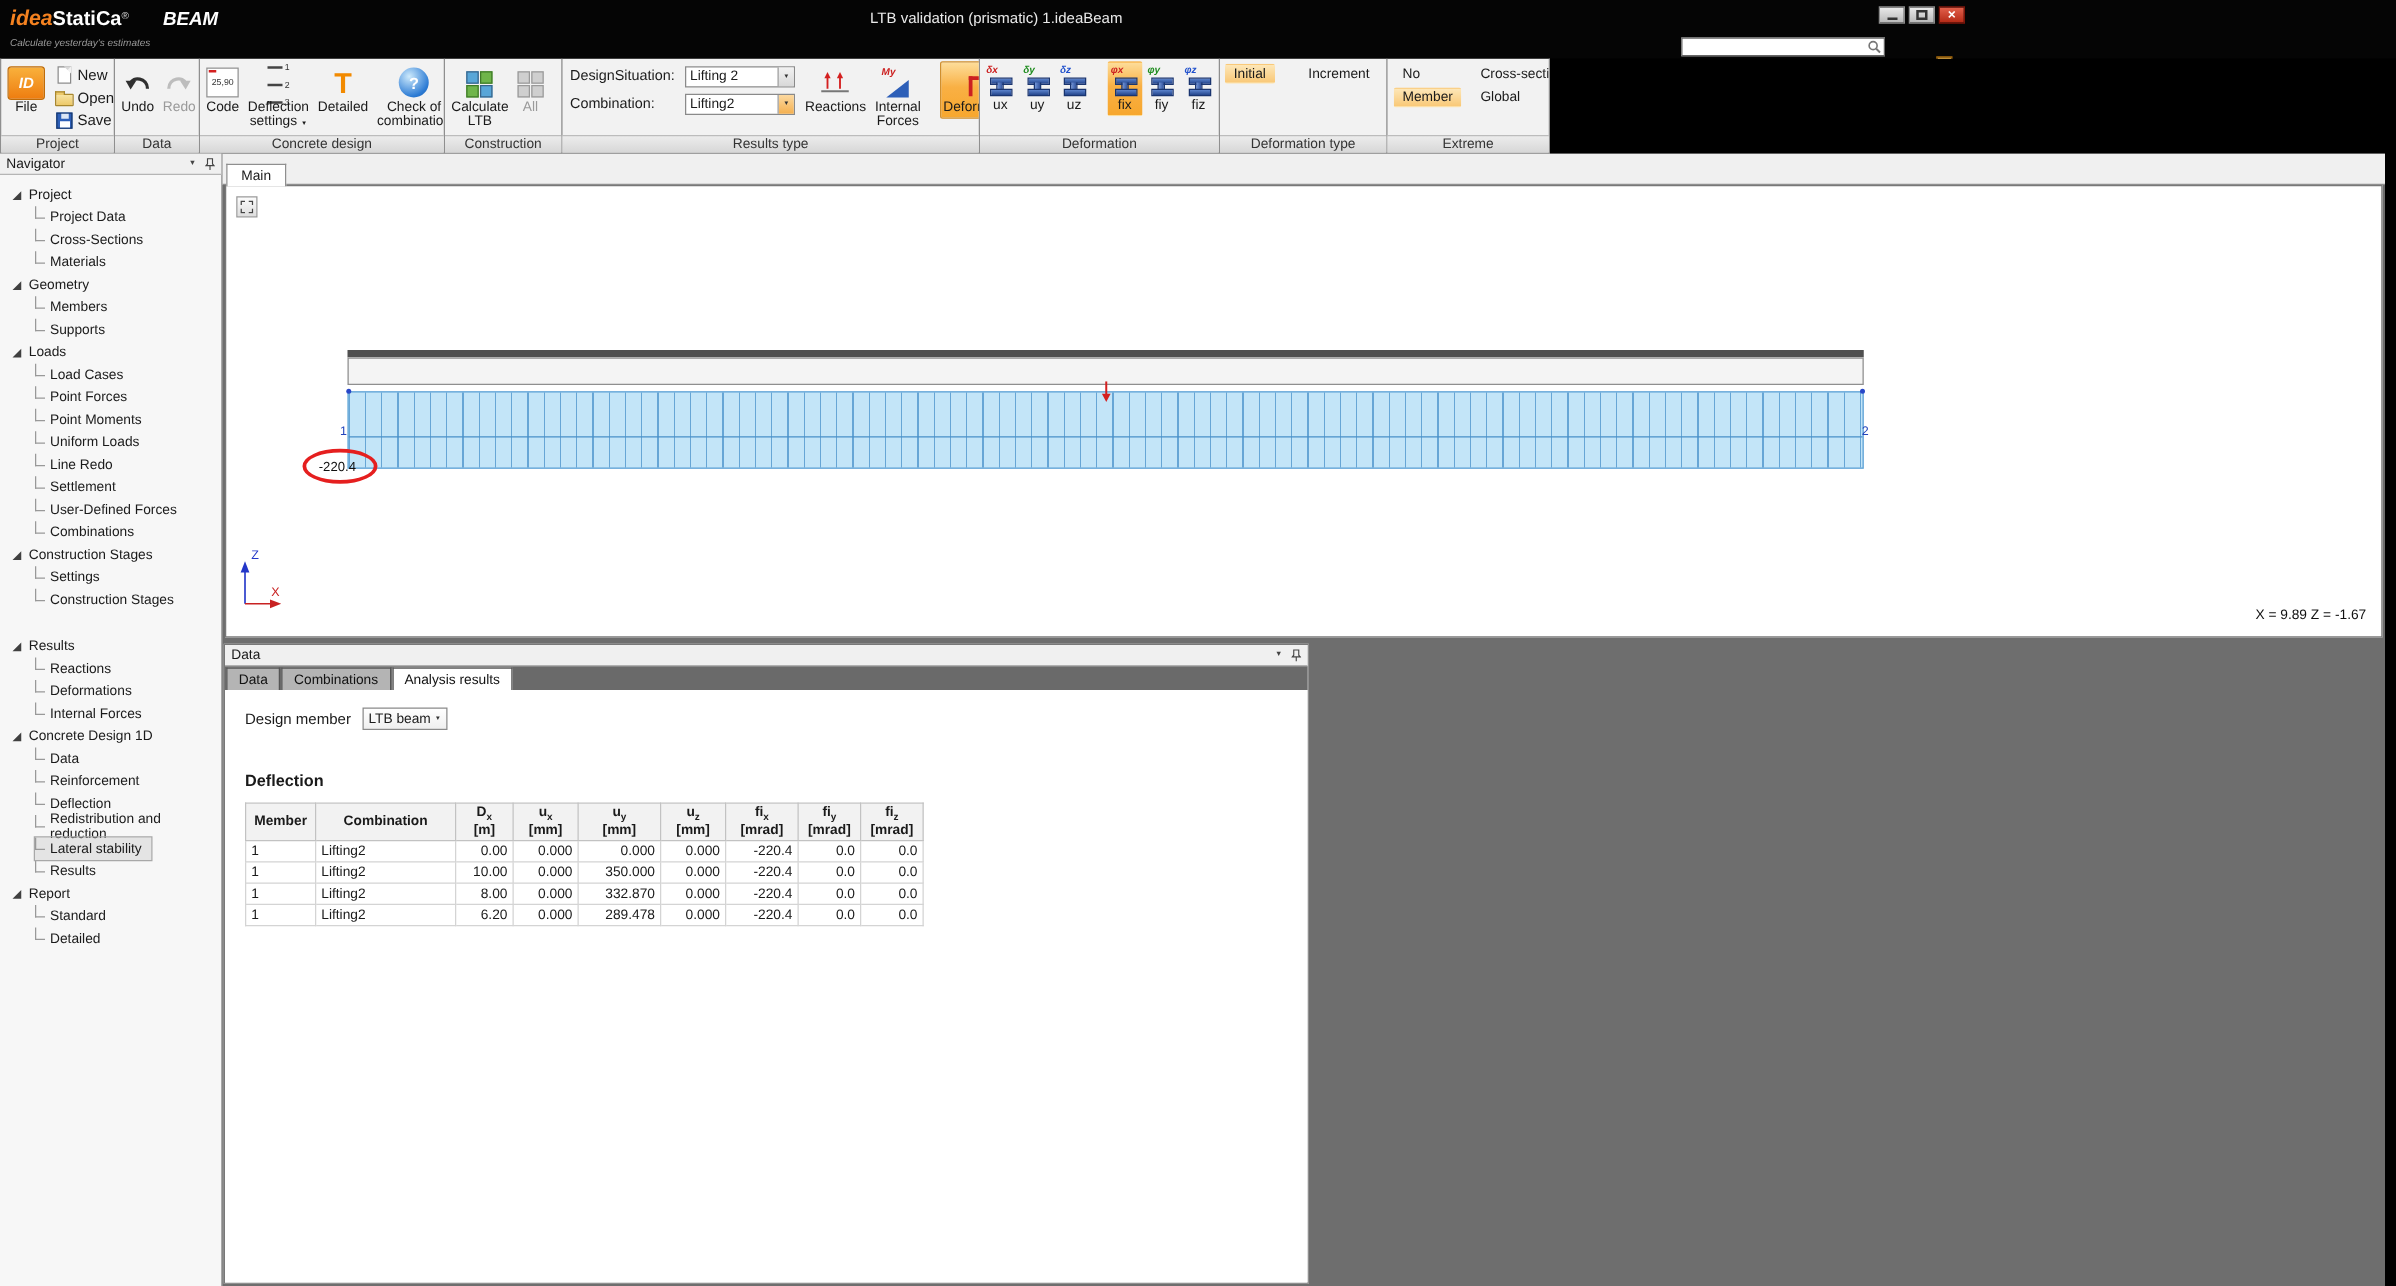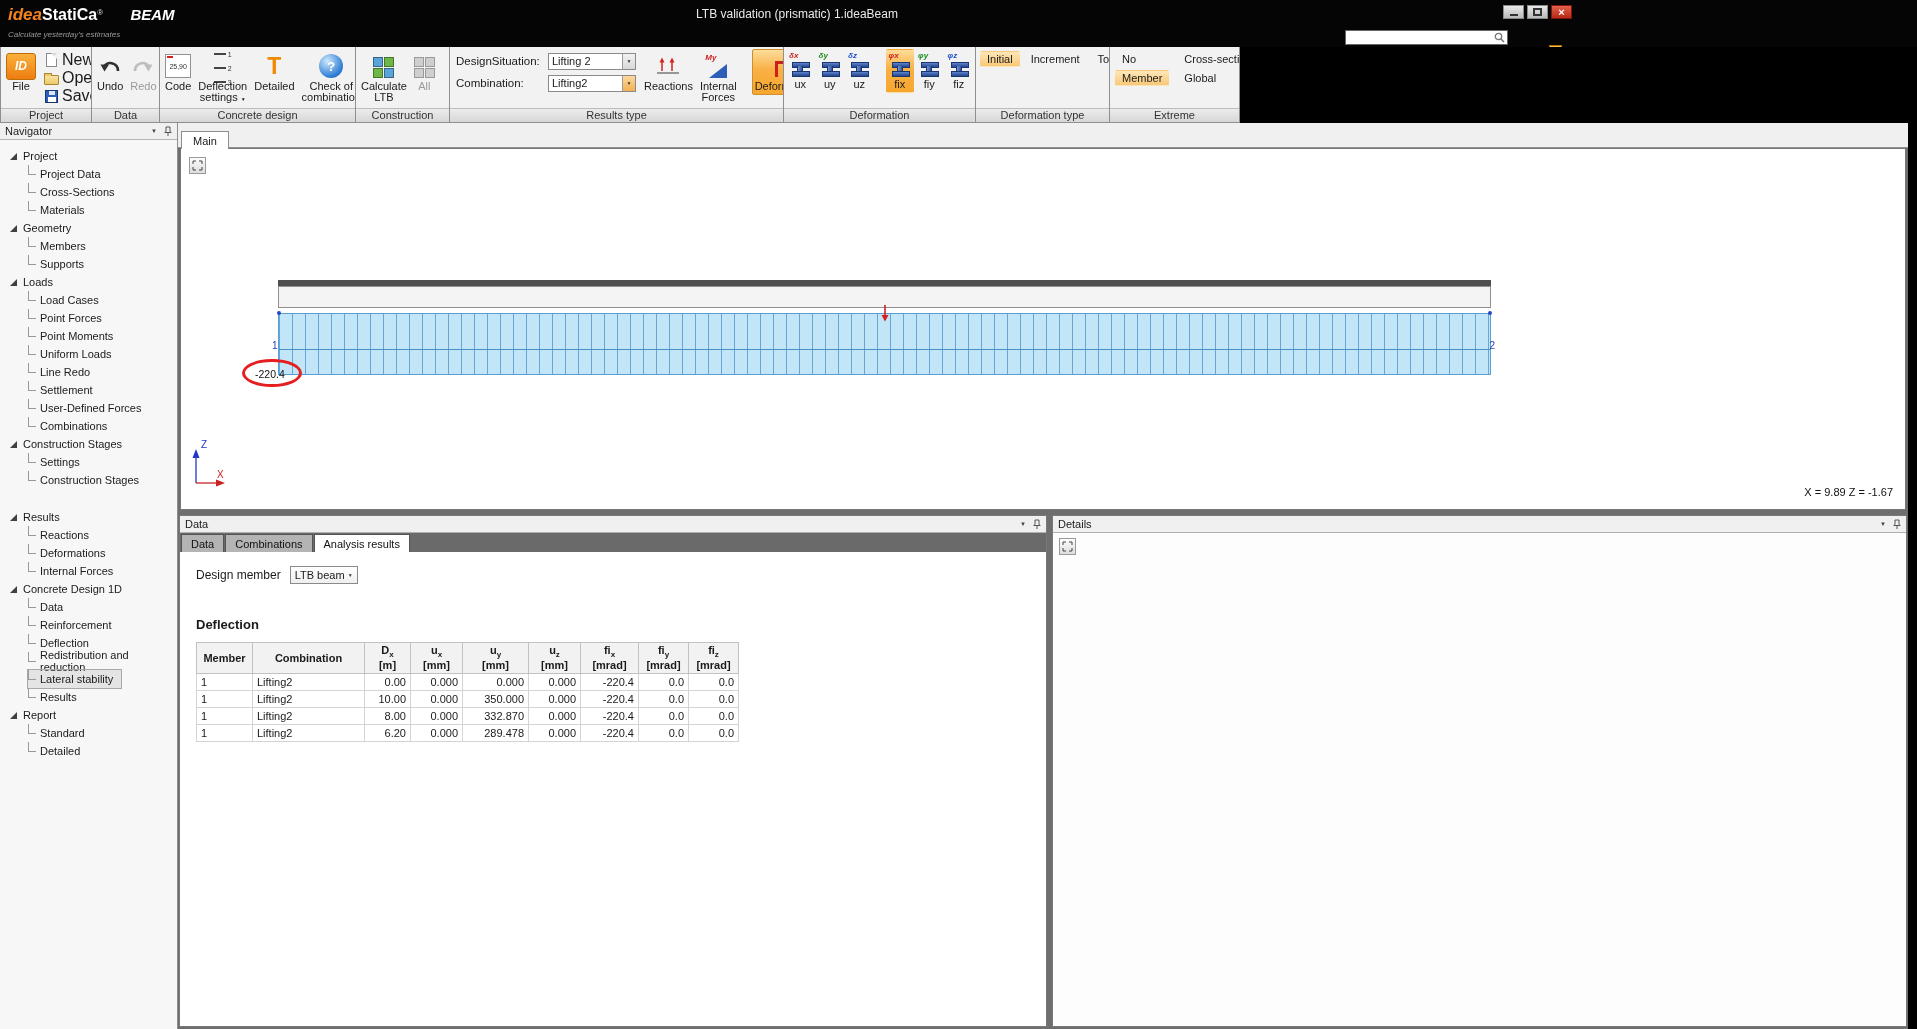--- a/index.html
+++ b/index.html
@@ -34,21 +34,21 @@
   .rgroup-label{height:14px;line-height:13px;text-align:center;font-size:11px;color:#333;background:linear-gradient(#ececec,#d7d7d7);border-top:1px solid #bcbcbc;white-space:nowrap;overflow:hidden;}
   .w-project{width:92px;}.w-data{width:68px;}.w-concrete{width:196px;}.w-calc{width:94px;}
   .w-results{width:334px;}.w-deform{width:192px;}.w-dtype{width:134px;}.w-extreme{width:130px;}
   .btn-big{display:flex;flex-direction:column;align-items:center;gap:1px;padding:2px 2px;font-size:11px;line-height:11px;text-align:center;border:1px solid transparent;border-radius:2px;cursor:pointer;color:#1a1a1a;}
   .btn-big .ic{height:28px;display:flex;align-items:center;justify-content:center;}
   .blabel2{display:flex;flex-direction:column;line-height:11px;}
   .sel-strong{background:linear-gradient(#fddd9a,#f9b044 45%,#f7a72e);border-color:#d08f2e;margin-left:11px;}
   .sel-soft{background:linear-gradient(#fde7b8,#f9c877);border-color:#d4a050;}
   .disabled{color:#9a9a9a;}
   .vstack{display:flex;flex-direction:column;justify-content:flex-start;padding-top:2px;}
-  .btn-small{display:flex;align-items:center;gap:3px;font-size:16px;height:18px;padding:0 3px;cursor:pointer;}
+  .btn-small{display:flex;align-items:center;gap:3px;font-size:12px;height:18px;padding:0 3px;cursor:pointer;}
   .btn-small .sic{width:16px;display:flex;justify-content:center;}
 
   .icon-file{width:30px;height:27px;border-radius:3px;background:linear-gradient(#f9b13c,#ee7d10);border:1px solid #c06c08;display:flex;align-items:center;justify-content:center;color:#fff;font-weight:bold;font-style:italic;font-size:12px;}
   .icon-file::after{content:"ID";}
   .icon-new{width:11px;height:14px;background:#fff;border:1px solid #8a8a8a;position:relative;}
   .icon-new::after{content:"";position:absolute;right:-1px;top:-1px;border:3px solid;border-color:#d6d6d6 #f2f2f2 transparent transparent;}
   .icon-open{width:15px;height:10px;background:linear-gradient(#f7e3a1,#edc96a);border:1px solid #a8872e;border-radius:1px;position:relative;margin-top:3px;}
   .icon-open::before{content:"";position:absolute;left:-1px;top:-3px;width:6px;height:2px;background:#edc96a;border:1px solid #a8872e;border-bottom:none;}
   .icon-save{width:13px;height:13px;background:#2d5fb8;border:1px solid #17386e;position:relative;}
   .icon-save::before{content:"";position:absolute;left:3px;top:0;width:6px;height:4px;background:#dce6f5;}
@@ -78,21 +78,21 @@
   .combo{width:88px;height:17px;border:1px solid #8a8a8a;background:#fff;display:flex;align-items:center;font-size:11px;padding-left:3px;cursor:pointer;}
   .combo-arrow{margin-left:auto;width:13px;height:15px;background:linear-gradient(#f2f2f2,#d8d8d8);border-left:1px solid #9a9a9a;display:flex;align-items:center;justify-content:center;font-size:5px;color:#333;}
   .combo.orange .combo-arrow{background:linear-gradient(#fcd9a0,#f4b050);}
 
   .def-btn{width:30px;display:flex;flex-direction:column;align-items:center;padding:2px 1px;border:1px solid transparent;border-radius:2px;font-size:11px;cursor:pointer;}
   .def-sym{font-size:8px;font-style:italic;align-self:flex-start;height:8px;line-height:8px;margin-left:1px;font-weight:bold;}
   .ibeam{width:16px;height:15px;position:relative;margin:2px 0 1px 0;display:block;}
   .ibeam::before,.ibeam::after{content:"";position:absolute;left:0;width:16px;height:4px;background:linear-gradient(#5b83cc,#24458c);border:1px solid #1a3570;}
   .ibeam::before{top:0;}.ibeam::after{bottom:0;}
   .ibeam .web{position:absolute;left:5px;top:4px;width:6px;height:7px;background:linear-gradient(90deg,#7396d8,#31529c);border-left:1px solid #1a3570;border-right:1px solid #1a3570;}
-  .dtype{display:flex;gap:4px;padding:4px 4px;align-items:flex-start;}
+  .dtype{display:flex;gap:20px;padding:4px 4px;align-items:flex-start;}
   .opt-btn{font-size:11px;padding:1px 6px;border:1px solid transparent;border-radius:2px;cursor:pointer;white-space:nowrap;}
   .extreme-grid{display:grid;grid-template-columns:auto auto;gap:3px 8px;padding:4px 5px;align-content:flex-start;}
 
   
   .content{position:absolute;top:123px;left:0;width:1908px;height:906px;background:#6e6e6e;}
   .navigator{position:absolute;left:0;top:0;width:178px;height:906px;background:#f7f7f7;border-right:1px solid #8f8f8f;}
   .nav-header{height:17px;background:#f0f0f0;border-bottom:1px solid #b5b5b5;display:flex;align-items:center;padding:0 5px;font-size:11px;}
   .hdr-icons{margin-left:auto;display:flex;gap:7px;align-items:center;}
   .hdr-arrow{font-size:6px;color:#444;cursor:pointer;}
   .tree{padding-top:7px;}
@@ -729,37 +729,15 @@
                   <td class="num">0.000</td>
                   <td class="num">-220.4</td>
                   <td class="num">0.0</td>
                   <td class="num">0.0</td>
                 </tr>
               </tbody>
           </table>
         </div>
       </section>
 
-      <section class="panel details-panel">
-        <div class="panel-header">
-          <span>Details</span>
-          <span class="hdr-icons">
-            <span class="hdr-arrow">▼</span>
-            <svg width="8" height="11" viewBox="0 0 8 11">
-                <path d="M2 1h4v4.2l1.2 1.3H0.8L2 5.2z" fill="none" stroke="#444" stroke-width="0.9"></path>
-                <line x1="4" y1="6.5" x2="4" y2="10" stroke="#444" stroke-width="0.9"></line>
-              </svg>
-          </span>
-        </div>
-        <div class="details-content">
-          <div class="expand-btn" style="left:6px;top:5px;">
-            <svg width="11" height="11" viewBox="0 0 11 11" fill="none" stroke="#444" stroke-width="1">
-                <polyline points="1,4 1,1 4,1"></polyline>
-                <polyline points="7,1 10,1 10,4"></polyline>
-                <polyline points="10,7 10,10 7,10"></polyline>
-                <polyline points="4,10 1,10 1,7"></polyline>
-              </svg>
-          </div>
-        </div>
-      </section>
     </div>
   </div>
 </div>
 
 </body></html>

